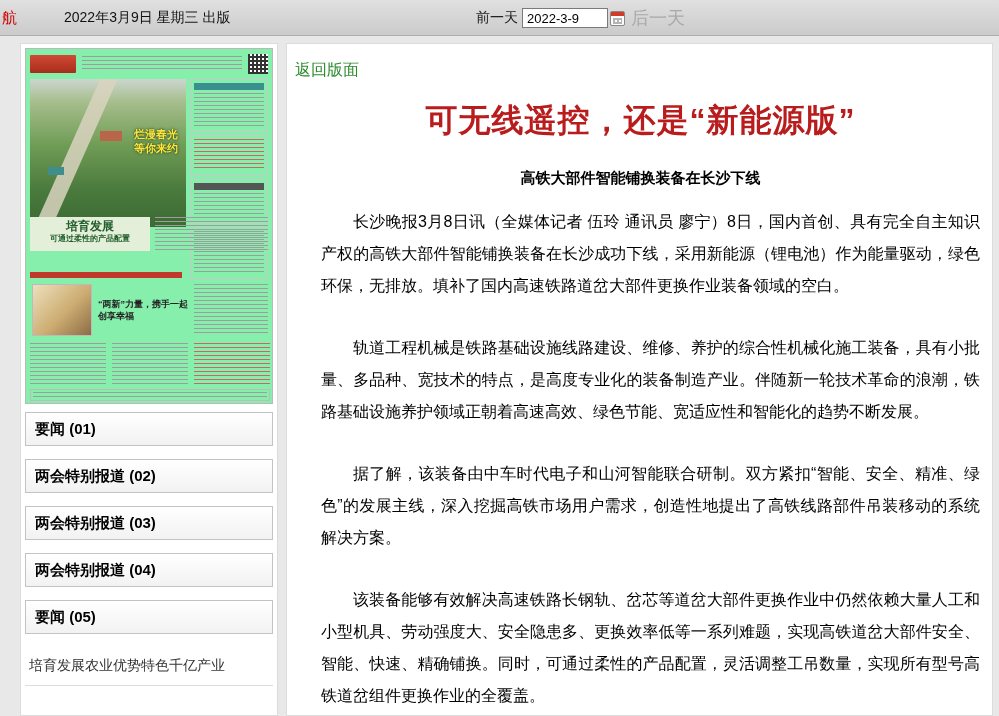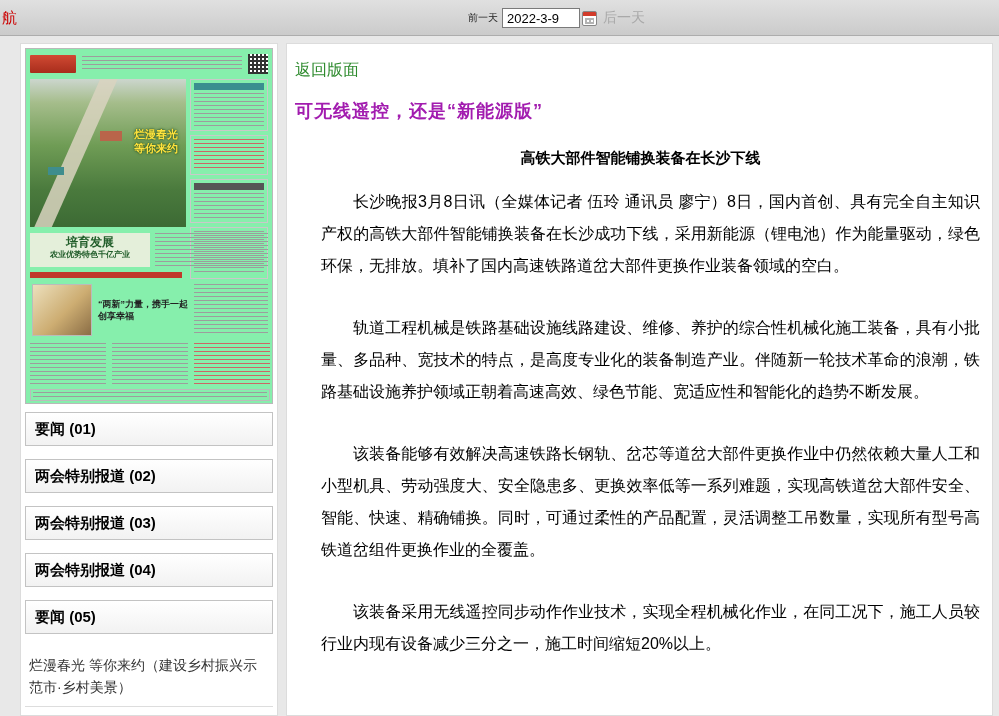--- a/index.html
+++ b/index.html
@@ -13,24 +13,24 @@
     position:relative; height:36px;
     background:linear-gradient(#e0e0e0,#cbcbcb);
     border-bottom:1px solid #adadad;
   }
   .nav-red {
     position:absolute; left:2px; top:9px;
     color:#cc0000; font-size:15px; cursor:pointer;
   }
   .pub-date { position:absolute; left:64px; top:9px; font-size:14px; color:#111; }
   .date-nav { position:absolute; left:468px; top:6px; height:24px; display:flex; align-items:center; }
-  .prev-day { font-size:10px; color:#222; cursor:pointer; text-decoration:none; margin-right:4px; }
-  .next-day { font-size:14px; color:#a9a9a9; cursor:default; text-decoration:none; margin-left:6px; }
+  .prev-day { font-size:14px; color:#222; cursor:pointer; text-decoration:none; margin-right:4px;margin-left:8px; }
+  .next-day { font-size:18px; color:#a9a9a9; cursor:default; text-decoration:none; margin-left:6px; }
   .date-input {
-    width:78px; height:20px; font-size:13px; padding:1px 4px;
+    width:86px; height:20px; font-size:13px; padding:1px 4px;
     border:1px solid #7a7a7a; background:#fff; color:#000;
     font-family:"Liberation Sans","DejaVu Sans",sans-serif;
   }
   .calendar-icon {
     display:inline-block; width:15px; height:15px; margin-left:2px; cursor:pointer;
     border:1px solid #888; border-radius:2px;
     background:linear-gradient(#d23b2a 0 4px,#fff 4px);
     position:relative;
   }
   .calendar-icon::after {
@@ -80,21 +80,21 @@
     color:#ffe33e; font-weight:bold; font-size:11px; line-height:1.3;
     text-shadow:0 0 3px #1e4a1e,0 0 1px #1e4a1e;
   }
   .np-rcol { position:absolute; left:164px; top:30px; width:78px; display:flex; flex-direction:column; gap:4px; }
   .np-box { border:1px solid #c9c9c9; padding:3px; }
   .np-box .fill { width:100%; height:100%; }
   .np-box.h52 { height:52px; } .np-box.h40 { height:40px; } .np-box.h44 { height:44px; }
   .np-box-hd { height:7px; margin-bottom:3px; }
   .np-box-hd.teal { background:#3a8f8f; }
   .np-box-hd.dark { background:#555; }
-  .np-headline { position:absolute; left:4px; top:184px; width:238px; height:34px; display:flex; }
+  .np-headline { position:absolute; left:4px; top:168px; width:238px; height:34px; display:flex; }
   .np-headline-left {
     width:120px; background:#e4efda; text-align:center; color:#1f5c28; padding-top:2px;
   }
   .np-headline-left .l1 { font-size:12px; font-weight:bold; line-height:1.2; }
   .np-headline-left .l2 { font-size:8px; font-weight:bold; }
   .np-headline-right { flex:1; margin-left:5px; }
   .np-redline { position:absolute; left:4px; top:223px; width:152px; height:6px; background:#c0392b; }
   .np-mid { position:absolute; left:0; top:233px; width:248px; height:58px; }
   .np-mid-photo {
     position:absolute; left:6px; top:2px; width:60px; height:52px; border:1px solid #bbb;
@@ -117,39 +117,40 @@
     font-size:15px; font-weight:bold; color:#000; cursor:pointer;
     white-space:nowrap; overflow:hidden;
   }
   .article-item {
     font-size:14px; color:#333; line-height:1.55; padding:8px 4px;
     border-bottom:1px solid #ddd; cursor:pointer;
   }
   
   .back-link { display:inline-block; color:#2e8b2e; font-size:16px; text-decoration:none; cursor:pointer; }
   .article-title {
-    font-size:18px; font-weight:bold; color:#a21caf;
+    text-align:center; font-size:32px; font-weight:bold; color:#b91c1c;
     margin-top:18px; letter-spacing:1px;
   }
   .article-subtitle {
     text-align:center; font-size:15px; font-weight:bold; color:#000; margin-top:26px;
   }
   .article-body { margin-top:18px; padding:0 6px 0 26px; }
   .article-body p {
     font-size:16px; line-height:32px; color:#000;
     text-align:justify; text-indent:2em; margin-bottom:30px;
   }
 </style>
 </head>
 <body>
 
 <div class="screen">
 
   <div class="topbar">
     <span class="nav-red">航</span>
+    <span class="pub-date">2022年3月9日 星期三 出版</span>
     <div class="date-nav">
       <a class="prev-day">前一天</a>
       <input class="date-input" value="2022-3-9" style="">
       <span class="calendar-icon"></span>
       <a class="next-day">后一天</a>
     </div>
   </div>
 
   <div class="content">
 
@@ -183,21 +184,21 @@
                 <div class="np-box-hd dark"></div>
                 <div class="tlines fill" style="height:26px;"></div>
               </div>
             <div class="np-box h52">
                 <div class="tlines fill" style="height:44px;"></div>
               </div>
           </div>
           <div class="np-headline">
             <div class="np-headline-left">
               <div class="l1">培育发展</div>
-              <div class="l2">农业优势特色千亿产业</div>
+              <div class="l2">可通过柔性的产品配置</div>
             </div>
             <div class="np-headline-right tlines"></div>
           </div>
           <div class="np-redline"></div>
           <div class="np-mid">
             <div class="np-mid-photo"></div>
             <div class="np-mid-cap">“两新”力量，携手一起创享幸福</div>
             <div class="np-mid-right tlines"></div>
           </div>
           <div class="np-bottom">
@@ -213,31 +214,31 @@
 
       <div class="sections">
         <div class="section-item">要闻 (01)</div>
         <div class="section-item">两会特别报道 (02)</div>
         <div class="section-item">两会特别报道 (03)</div>
         <div class="section-item">两会特别报道 (04)</div>
         <div class="section-item">要闻 (05)</div>
       </div>
 
       <div class="articles">
-        <div class="article-item">烂漫春光 等你来约（建设乡村振兴示范市·乡村美景）</div>
         <div class="article-item">培育发展农业优势特色千亿产业</div>
       </div>
     </aside>
 
     <main class="main-panel">
       <a class="back-link">返回版面</a>
       <h1 class="article-title">可无线遥控，还是“新能源版”</h1>
       <h2 class="article-subtitle">高铁大部件智能铺换装备在长沙下线</h2>
       <div class="article-body">
         <p>长沙晚报3月8日讯（全媒体记者 伍玲 通讯员 廖宁）8日，国内首创、具有完全自主知识产权的高铁大部件智能铺换装备在长沙成功下线，采用新能源（锂电池）作为能量驱动，绿色环保，无排放。填补了国内高速铁路道岔大部件更换作业装备领域的空白。</p>
         <p>轨道工程机械是铁路基础设施线路建设、维修、养护的综合性机械化施工装备，具有小批量、多品种、宽技术的特点，是高度专业化的装备制造产业。伴随新一轮技术革命的浪潮，铁路基础设施养护领域正朝着高速高效、绿色节能、宽适应性和智能化的趋势不断发展。</p>
+        <p>据了解，该装备由中车时代电子和山河智能联合研制。双方紧扣“智能、安全、精准、绿色”的发展主线，深入挖掘高铁市场用户需求，创造性地提出了高铁线路部件吊装移动的系统解决方案。</p>
         <p>该装备能够有效解决高速铁路长钢轨、岔芯等道岔大部件更换作业中仍然依赖大量人工和小型机具、劳动强度大、安全隐患多、更换效率低等一系列难题，实现高铁道岔大部件安全、智能、快速、精确铺换。同时，可通过柔性的产品配置，灵活调整工吊数量，实现所有型号高铁道岔组件更换作业的全覆盖。</p>
         <p>该装备采用无线遥控同步动作作业技术，实现全程机械化作业，在同工况下，施工人员较行业内现有设备减少三分之一，施工时间缩短20%以上。</p>
       </div>
     </main>
 
   </div>
 </div>
 
 </body></html>

